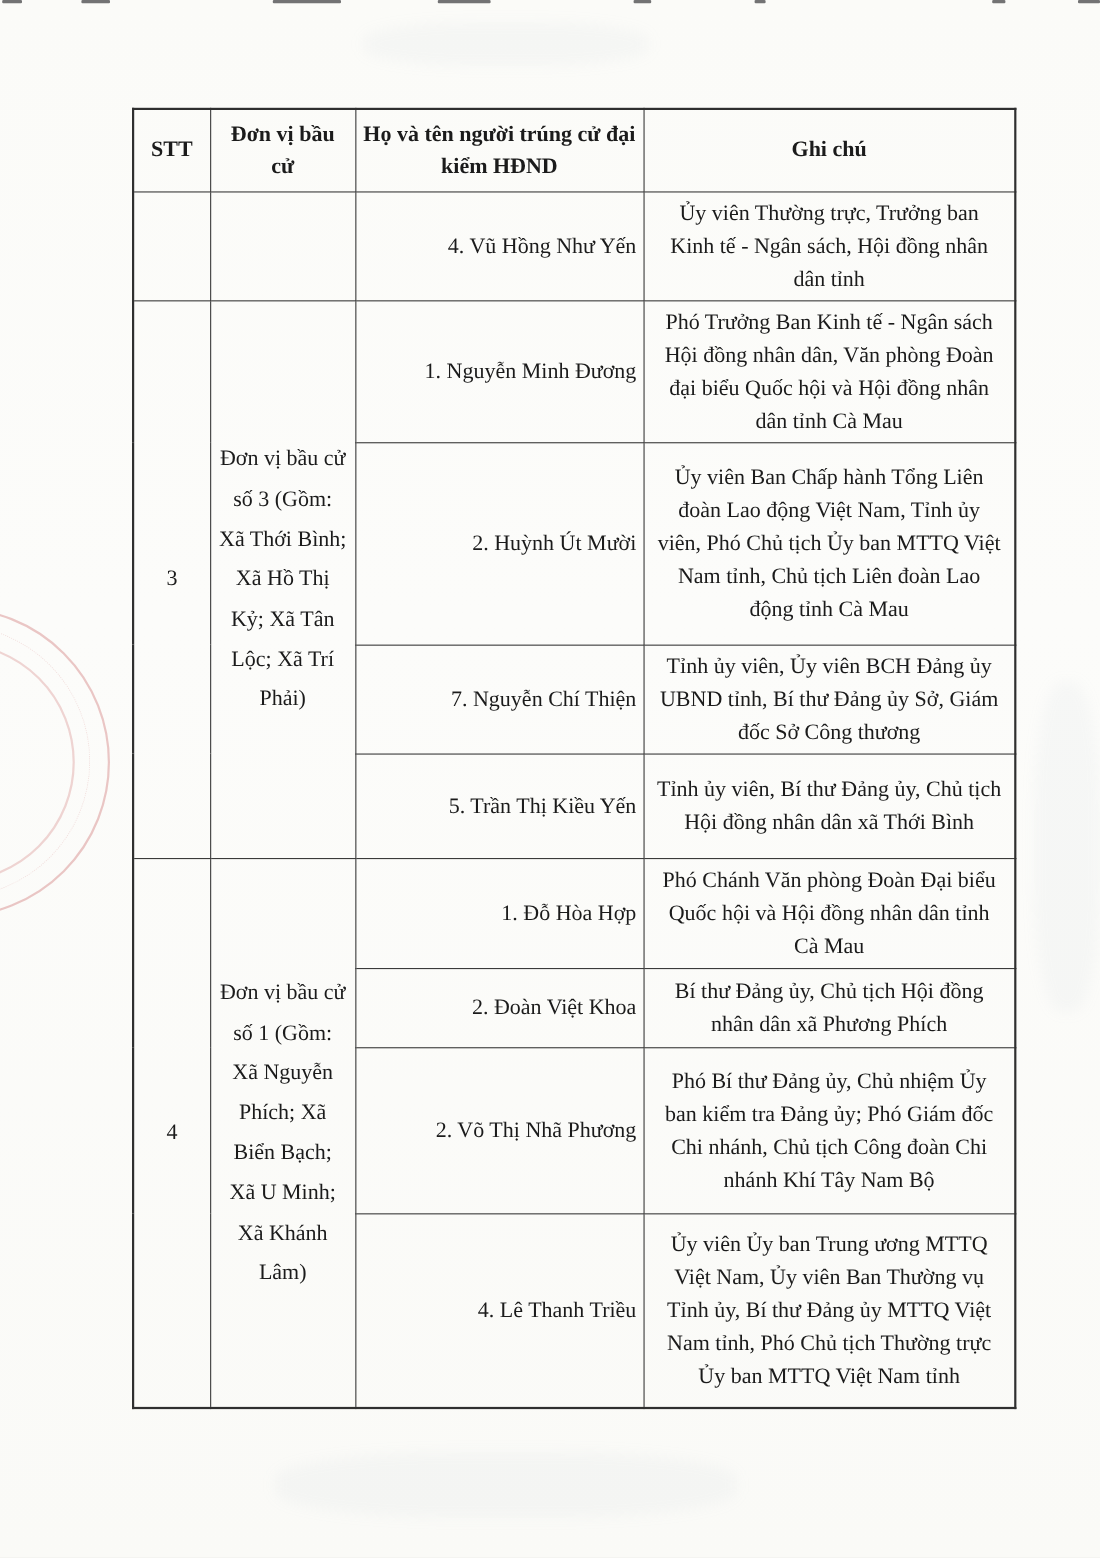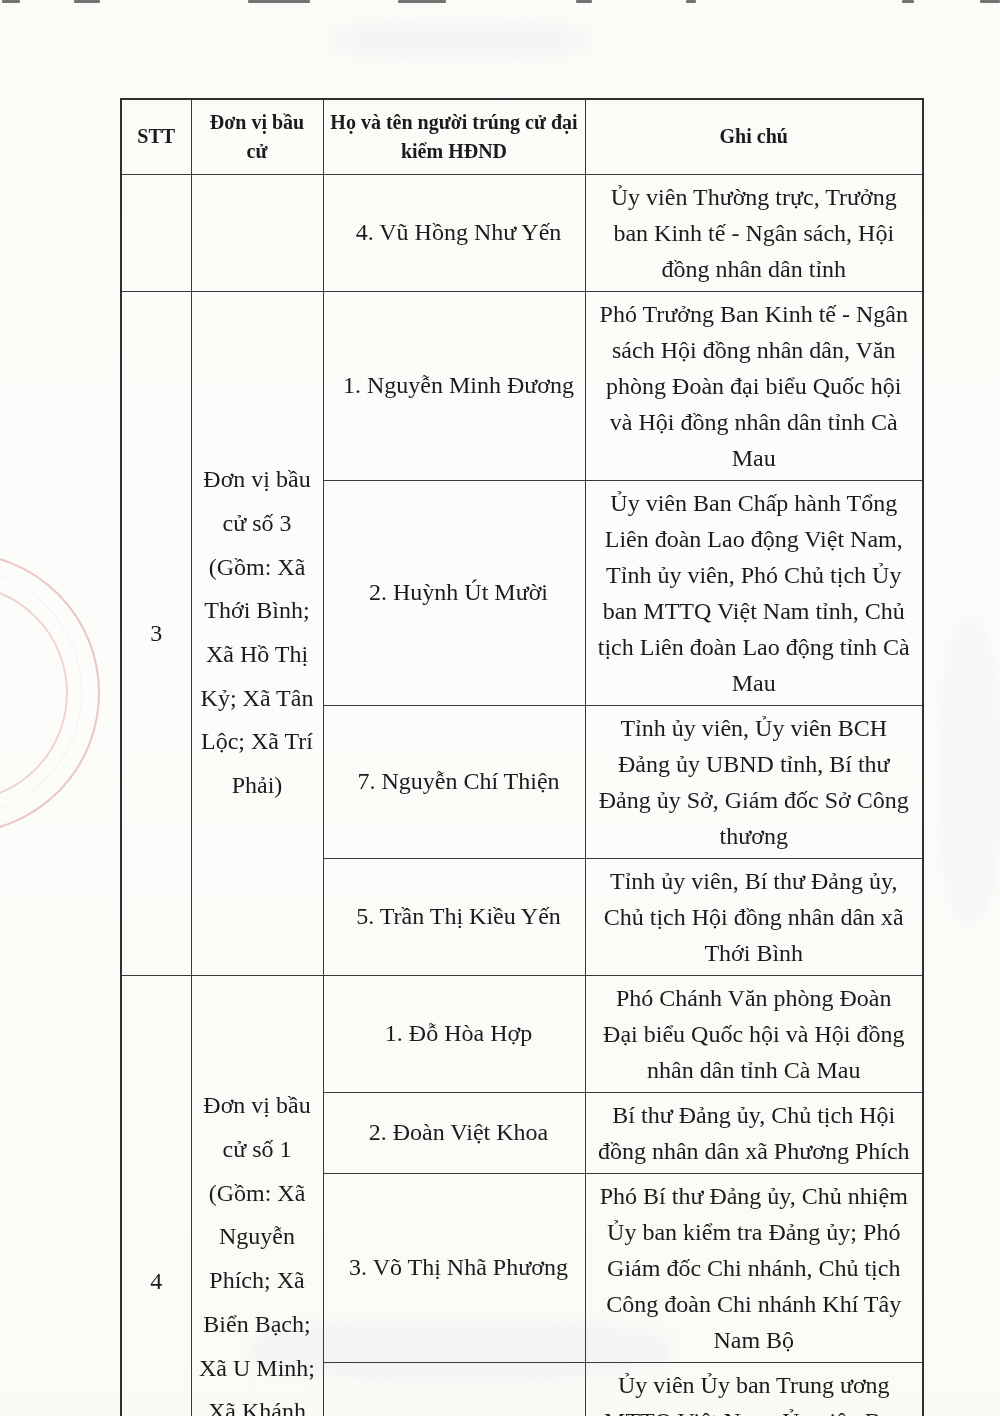--- a/index.html
+++ b/index.html
@@ -41,28 +41,28 @@
   }
   table.doc{border:2px solid #2f2f2f;}
   col.c0{width:70px;}
   col.c1{width:132px;}
   col.c2{width:262px;}
   col.c3{width:338px;}
   th{
     font-size:20px;font-weight:bold;text-align:center;
     line-height:1.45;padding:2px 6px;
   }
-  td{font-size:24px;}
+  td{font-size:20px;}
   td.stt{text-align:center;}
   td.unit{
     text-align:center;line-height:1.82;padding:4px 7px;
   }
   td.unit .ub{font-weight:normal;}
   td.name{
-    text-align:center;padding:2px 6px 2px 15px;line-height:1.4;
+    text-align:right;padding:2px 6px 2px 15px;line-height:1.4;
   }
   td.note{
     text-align:center;padding:4px 11px;line-height:1.5;
   }
 </style>
 </head>
 <body>
 
 <div class="page">
 
@@ -127,21 +127,21 @@
           <td class="stt" rowspan="4">4</td>
           <td class="unit" rowspan="4"><span class="ub">Đơn vị bầu cử số 1 </span><span class="ur">(Gồm: Xã Nguyễn Phích; Xã Biển Bạch; Xã U Minh; Xã Khánh Lâm)</span></td>
           <td class="name">1. Đỗ Hòa Hợp</td>
           <td class="note">Phó Chánh Văn phòng Đoàn Đại biểu Quốc hội và Hội đồng nhân dân tỉnh Cà Mau</td>
         </tr>
         <tr style="height: 72px;">
           <td class="name">2. Đoàn Việt Khoa</td>
           <td class="note">Bí thư Đảng ủy, Chủ tịch Hội đồng nhân dân xã Phương Phích</td>
         </tr>
         <tr style="height: 151px;">
-          <td class="name">3. Võ Thị Nhã Phương</td>
+          <td class="name">2. Võ Thị Nhã Phương</td>
           <td class="note">Phó Bí thư Đảng ủy, Chủ nhiệm Ủy ban kiểm tra Đảng ủy; Phó Giám đốc Chi nhánh, Chủ tịch Công đoàn Chi nhánh Khí Tây Nam Bộ</td>
         </tr>
         <tr style="height: 177px;">
           <td class="name">4. Lê Thanh Triều</td>
           <td class="note">Ủy viên Ủy ban Trung ương MTTQ Việt Nam, Ủy viên Ban Thường vụ Tỉnh ủy, Bí thư Đảng ủy MTTQ Việt Nam tỉnh, Phó Chủ tịch Thường trực Ủy ban MTTQ Việt Nam tỉnh</td>
         </tr>
       </tbody>
   </table>
 
 </div>

